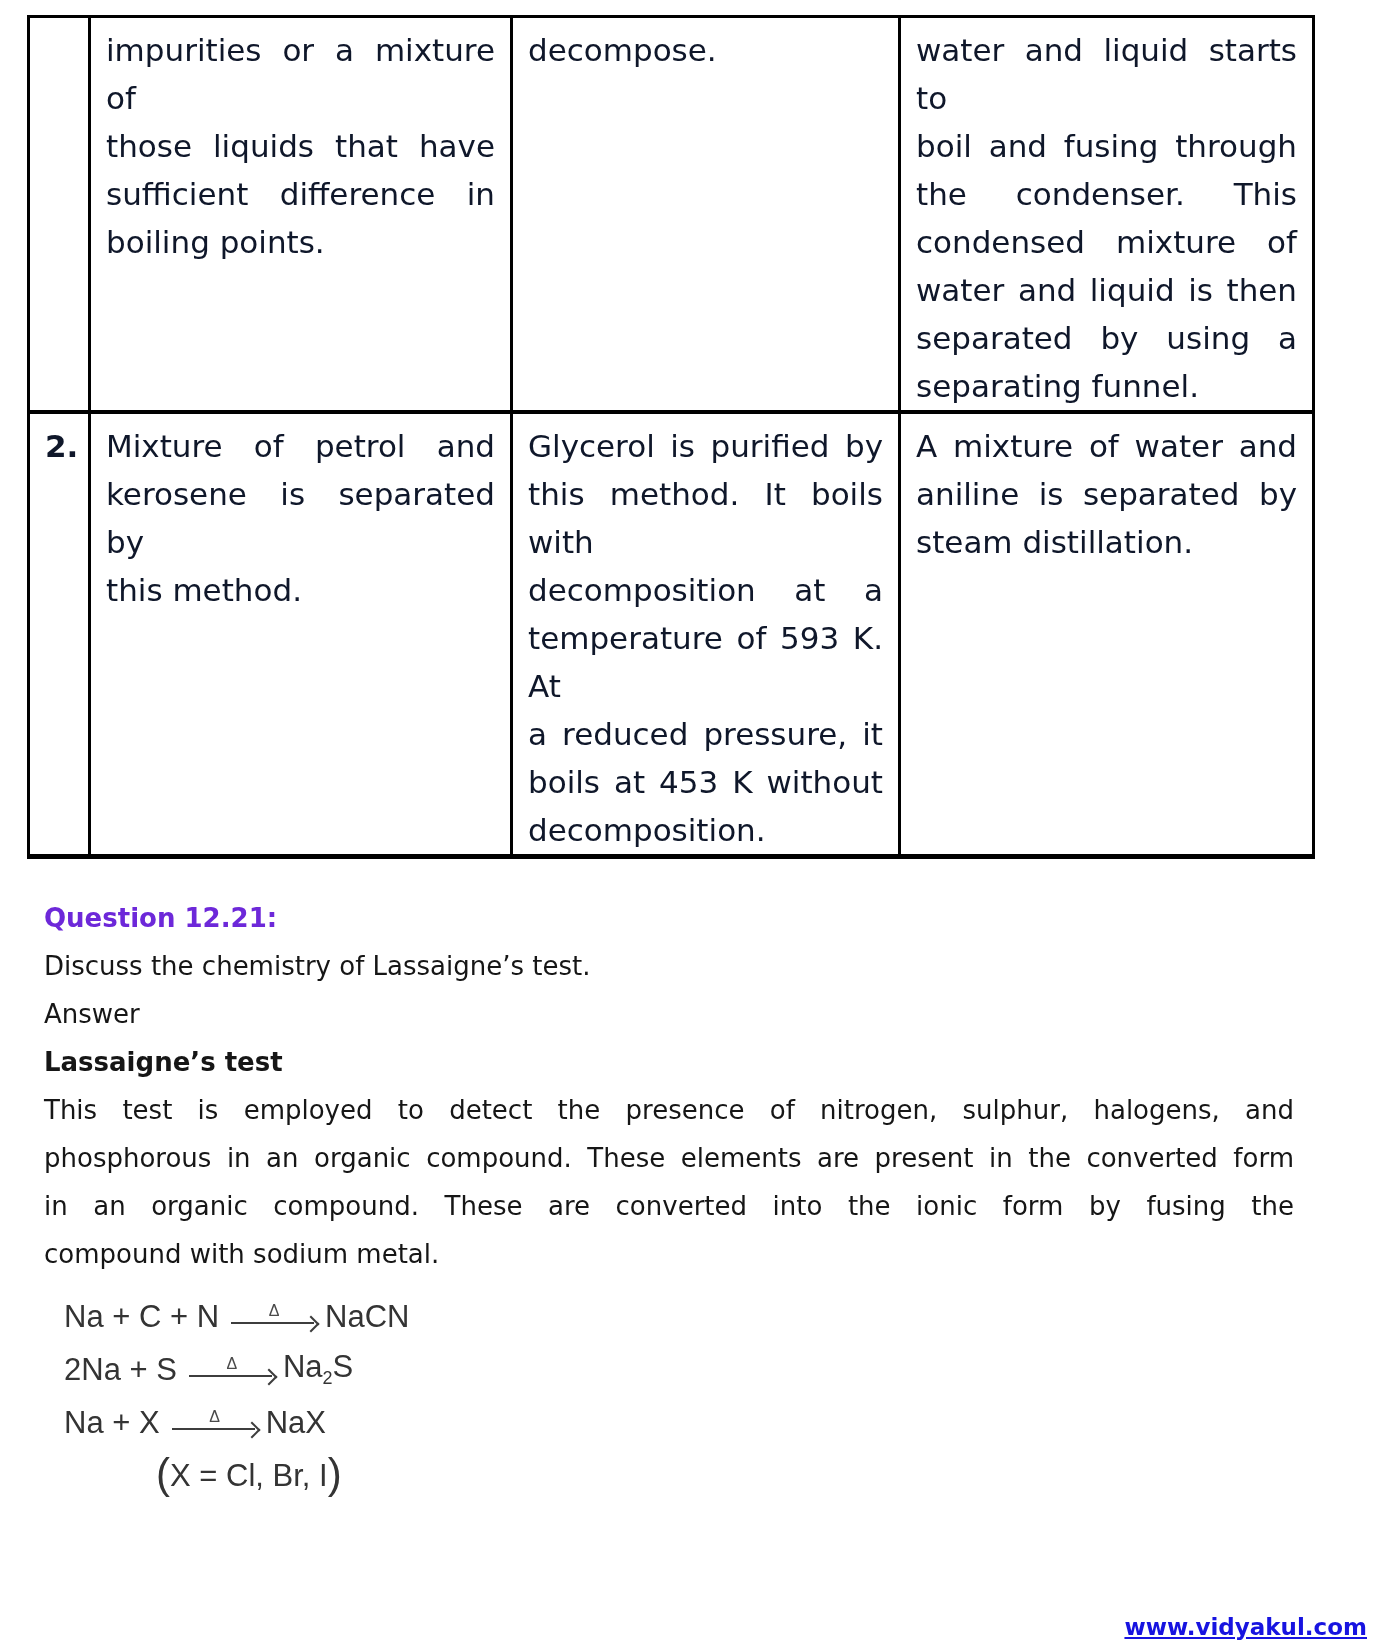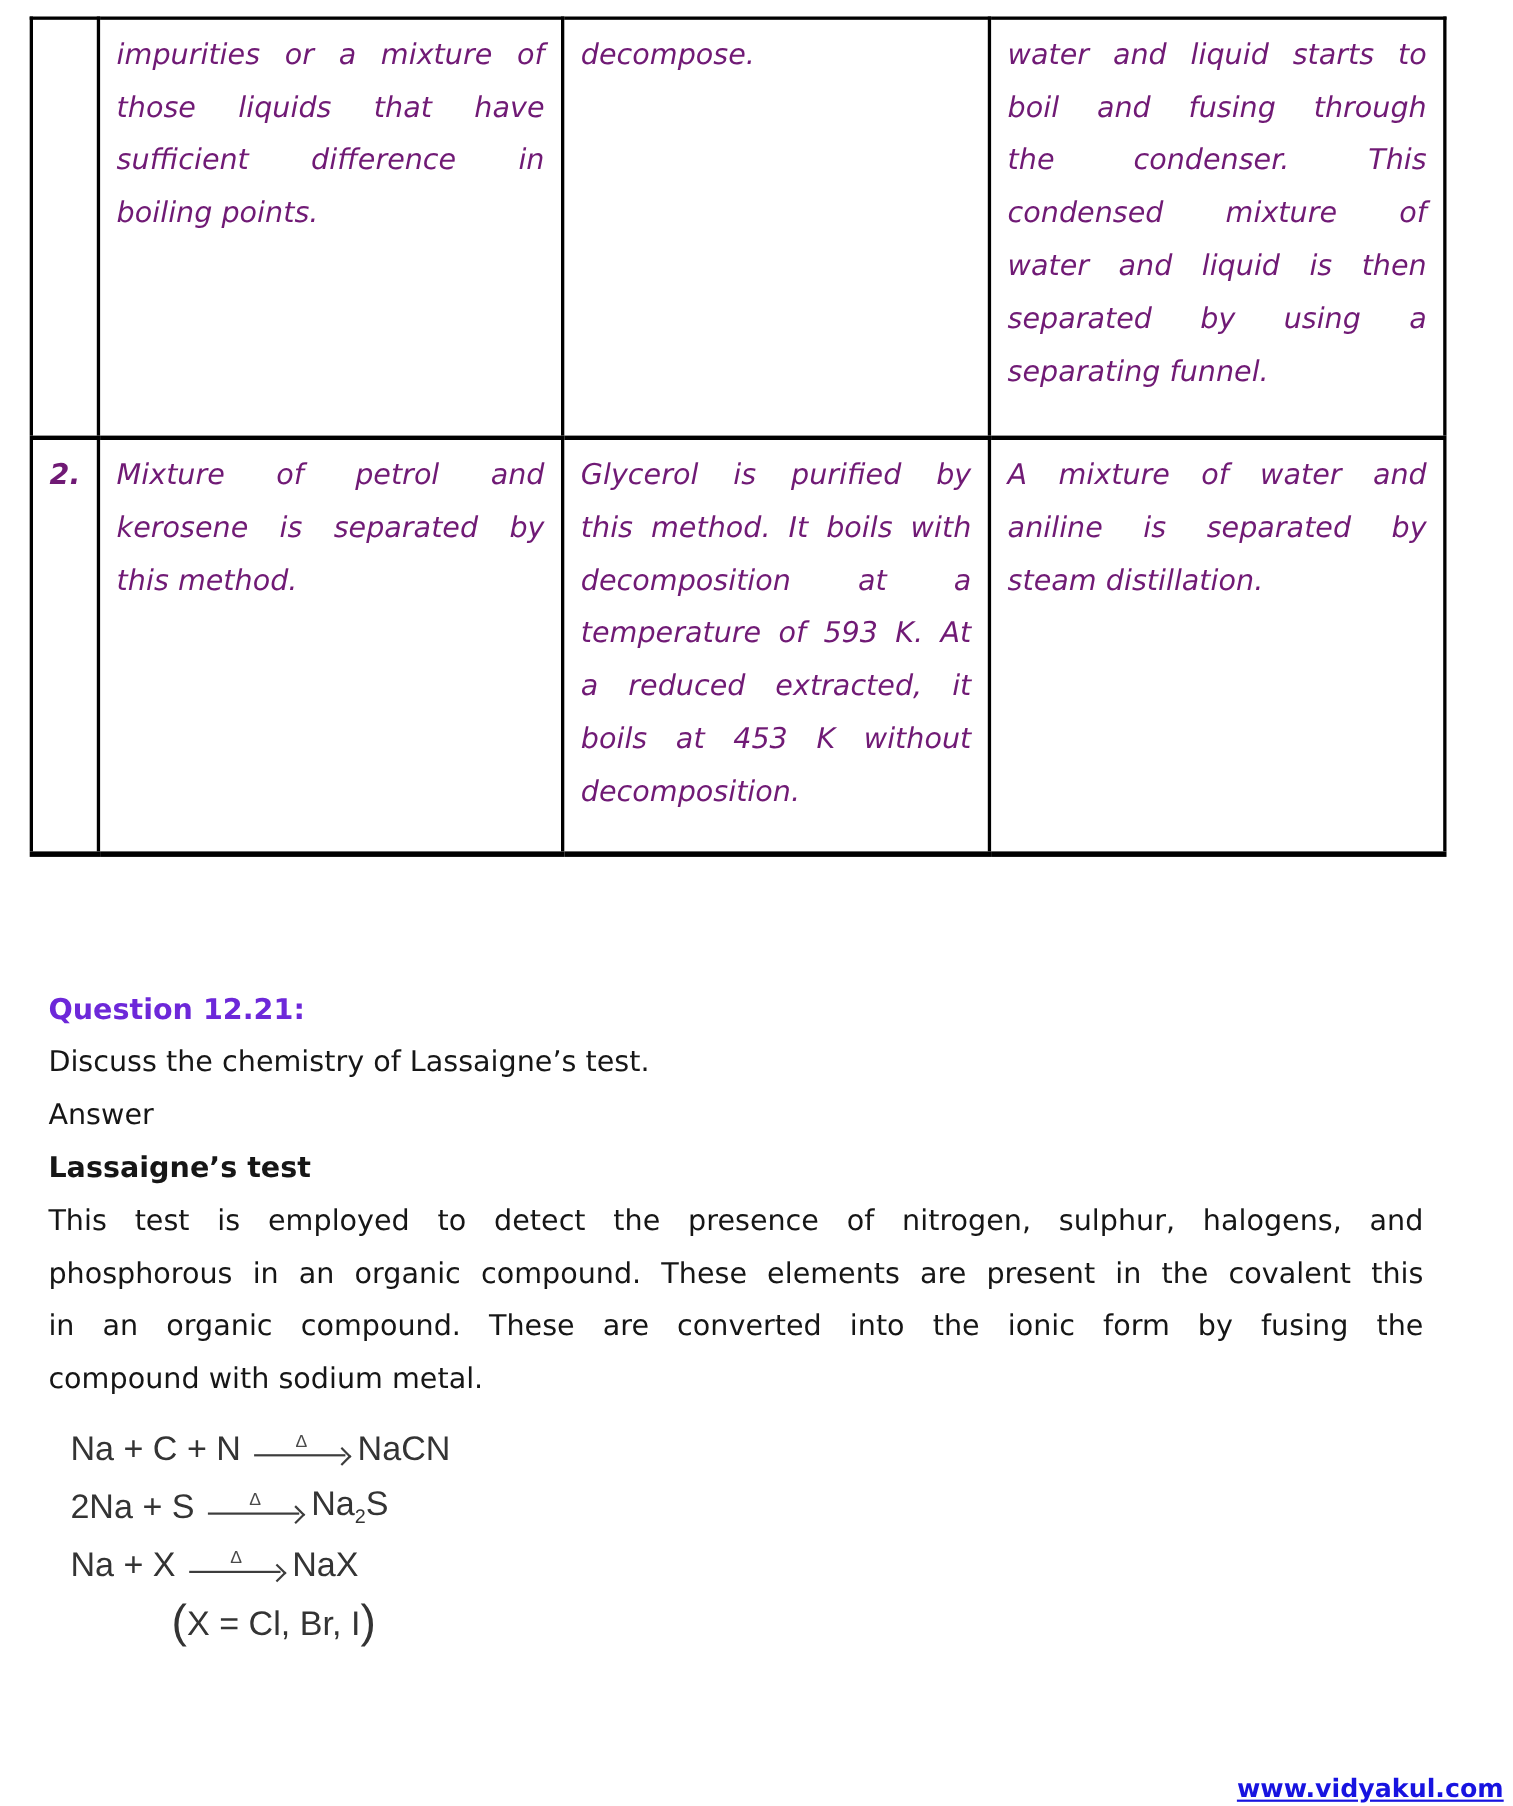--- a/index.html
+++ b/index.html
@@ -6,21 +6,21 @@
   .page {
     position:relative; width:1375px; height:1642px; background:#ffffff;
     font-family:"DejaVu Sans","Liberation Sans",sans-serif; color:#161616; overflow:hidden;
   }
 
   
   .tbl-wrap { position:absolute; left:27px; top:15px; }
   table.sep { border-collapse:collapse; table-layout:fixed; width:1285px; }
   table.sep td {
     border:3px solid #000; vertical-align:top;
-    padding:8px 15px 0 15px; font-size:26px; line-height:48px; color:#701a75;font-style:italic;
+    padding:8px 15px 0 15px; font-size:31px; line-height:48px; color:#0f172a;
   }
   tr.r1 td { height:370px; border-bottom-width:4px; }
   tr.r2 td { height:366px; border-bottom-width:5px; }
   td.numcell { font-weight:bold; padding-left:12px; padding-right:4px; }
 
   .ln { text-align:justify; text-align-last:justify; }
   .ln-last { text-align:left; text-align-last:left; }
 
   
   .qa { position:absolute; left:44px; top:894px; width:1250px; font-size:26px; line-height:48px; }
@@ -99,21 +99,21 @@
         <td>
               <div class="ln">Mixture of petrol and</div>
               <div class="ln">kerosene is separated by</div>
               <div class="ln ln-last">this method.</div>
             </td>
         <td>
               <div class="ln">Glycerol is purified by</div>
               <div class="ln">this method. It boils with</div>
               <div class="ln">decomposition at a</div>
               <div class="ln">temperature of 593 K. At</div>
-              <div class="ln">a reduced extracted, it</div>
+              <div class="ln">a reduced pressure, it</div>
               <div class="ln">boils at 453 K without</div>
               <div class="ln ln-last">decomposition.</div>
             </td>
         <td>
               <div class="ln">A mixture of water and</div>
               <div class="ln">aniline is separated by</div>
               <div class="ln ln-last">steam distillation.</div>
             </td>
       </tr>
     </tbody>
@@ -121,21 +121,21 @@
   </div>
 
   <div class="qa">
     <div class="qlabel" style="color: #6d28d9;">Question 12.21:</div>
     <div>Discuss the chemistry of Lassaigne’s test.</div>
     <div>Answer</div>
     <div class="bold">Lassaigne’s test</div>
 
     <div>
         <div class="ln">This test is employed to detect the presence of nitrogen, sulphur, halogens, and</div>
-        <div class="ln">phosphorous in an organic compound. These elements are present in the covalent this</div>
+        <div class="ln">phosphorous in an organic compound. These elements are present in the converted form</div>
         <div class="ln">in an organic compound. These are converted into the ionic form by fusing the</div>
         <div class="ln ln-last">compound with sodium metal.</div>
       </div>
 
     <div class="eqs">
       <div class="eq">
           <span class="eq-lhs">Na + C + N</span>
           <span class="rxn-arrow">
             <span class="delta">Δ</span>
             <span class="shaft"></span>

